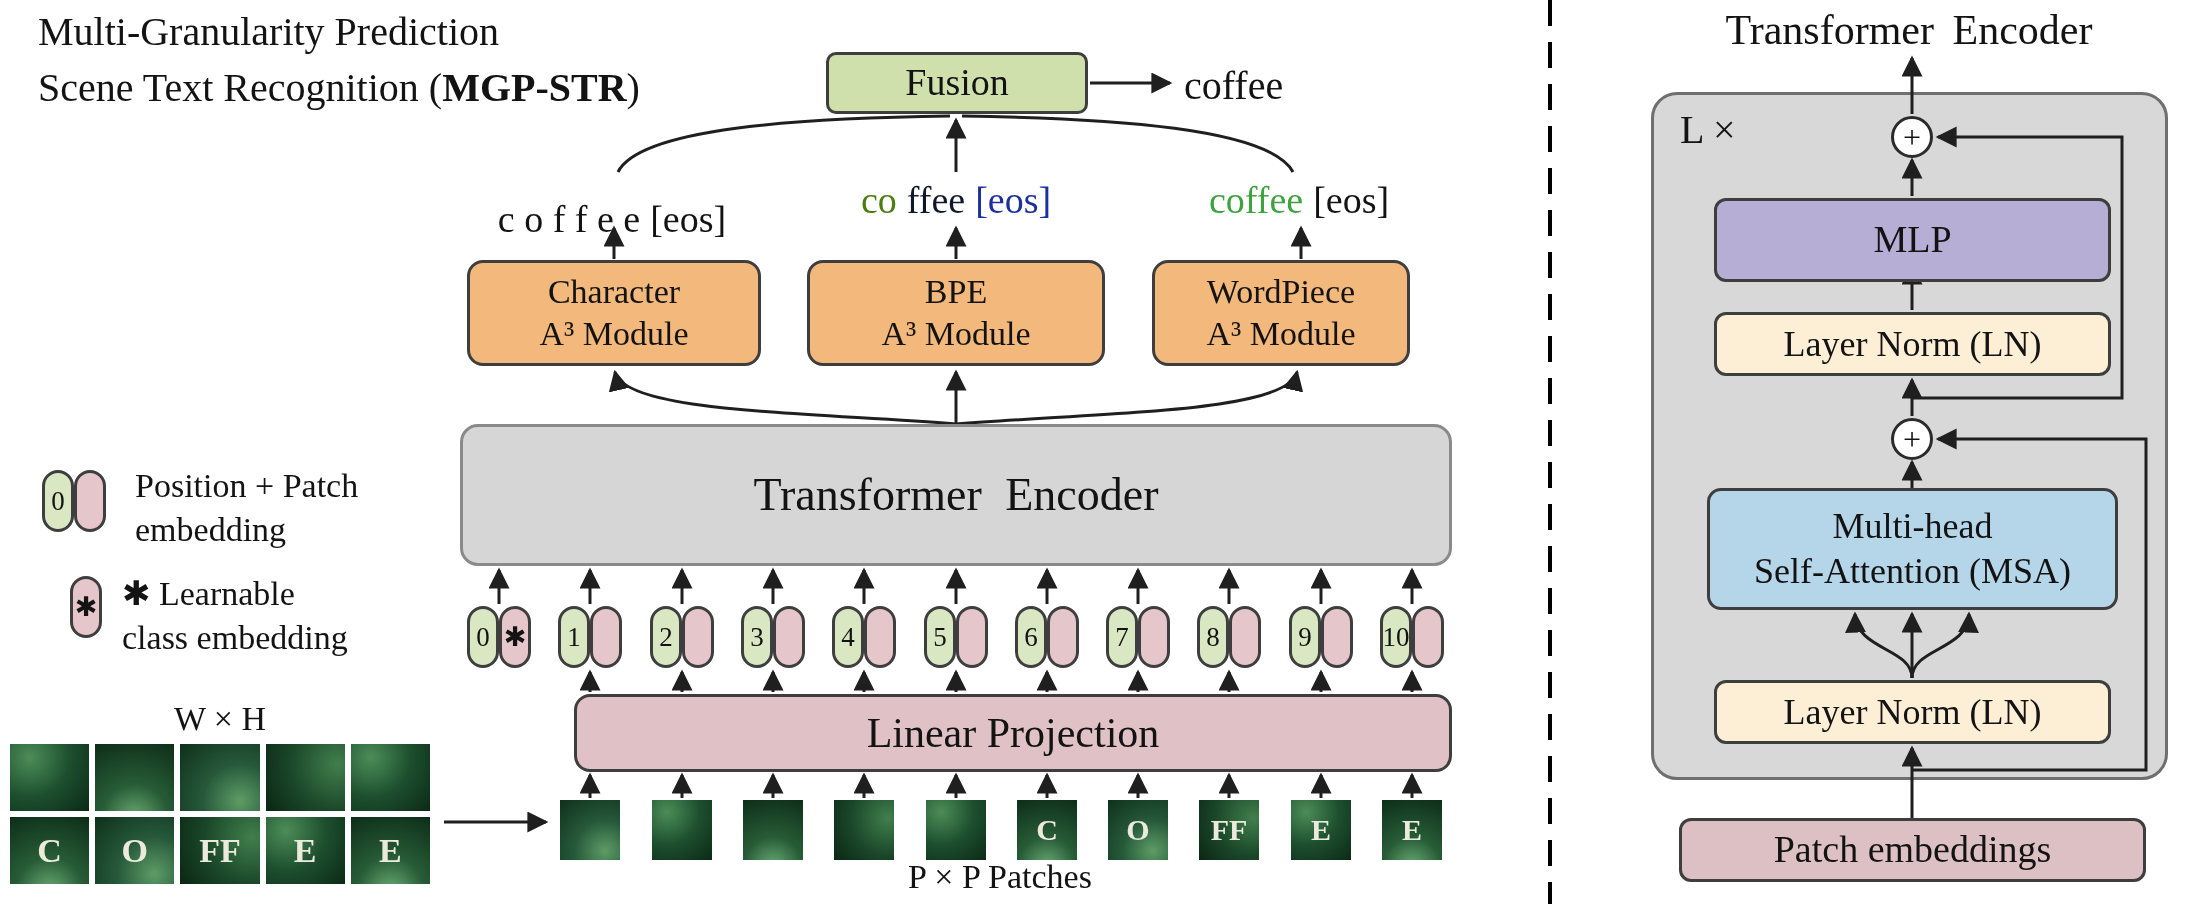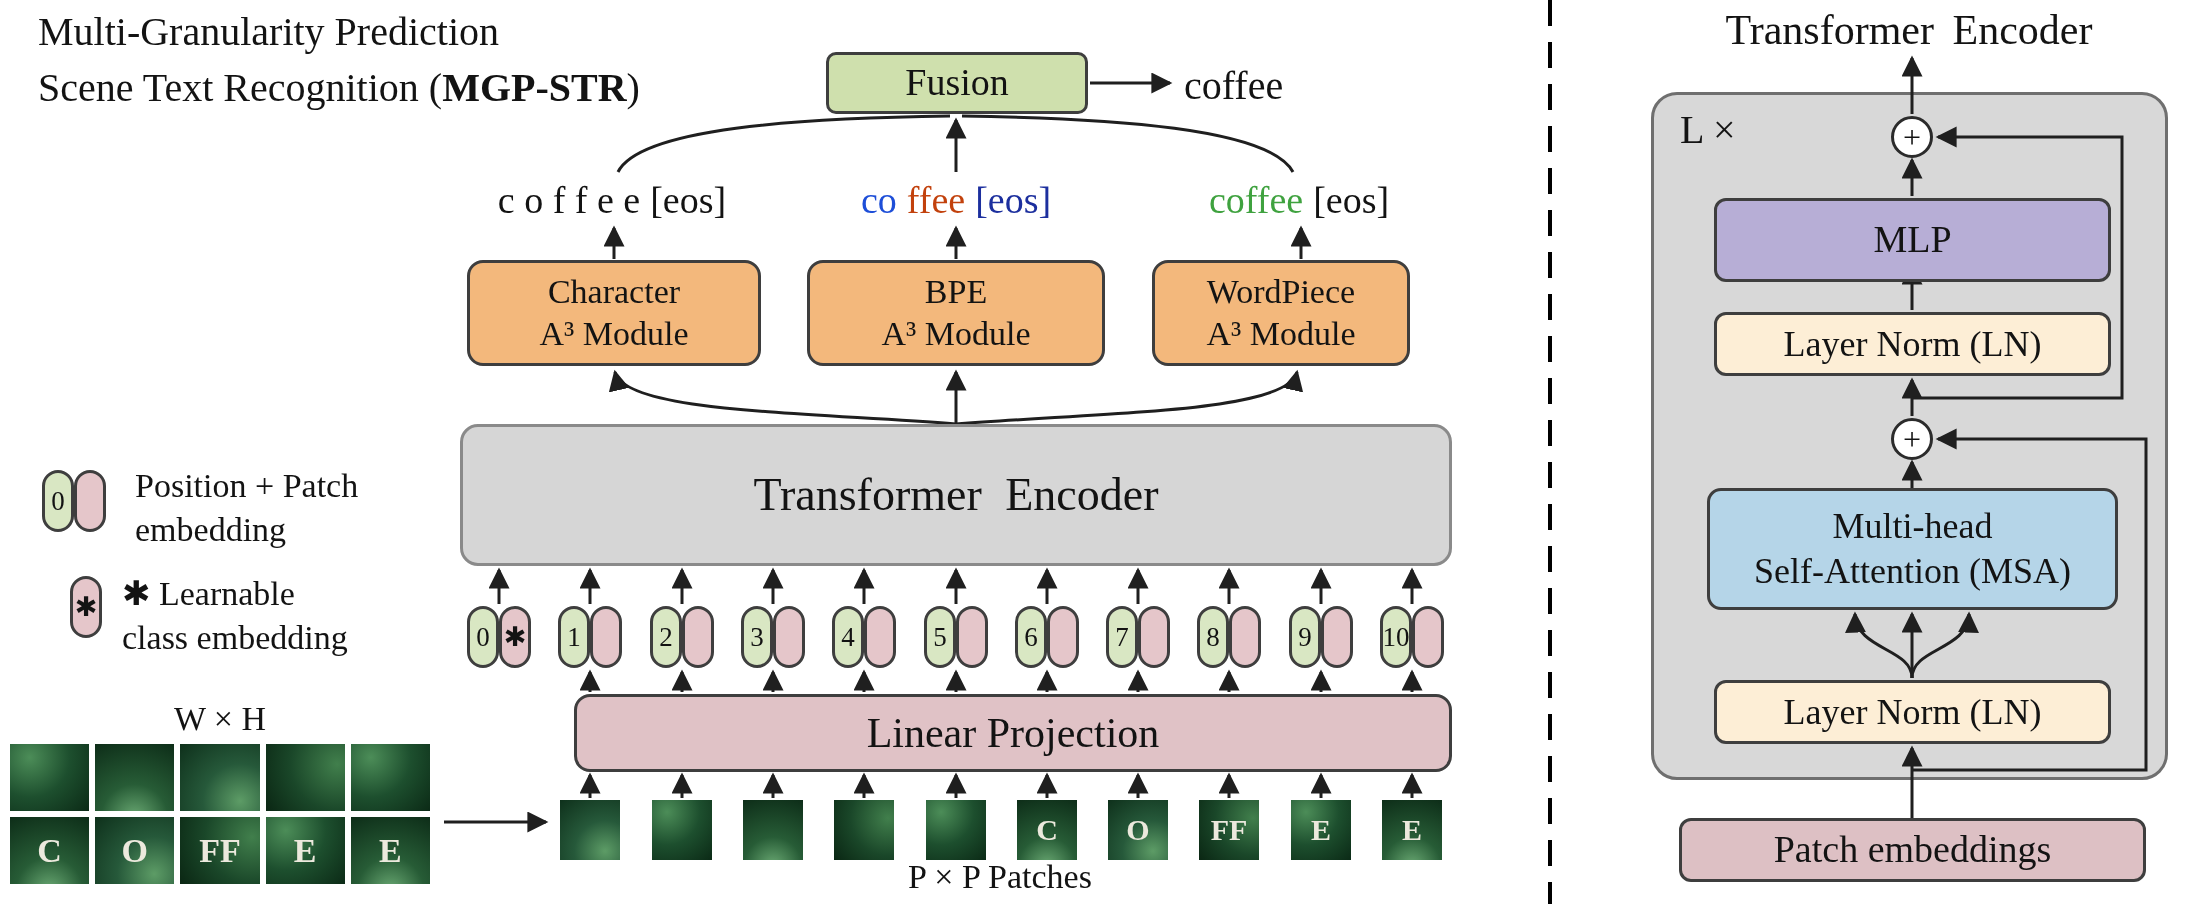--- a/index.html
+++ b/index.html
@@ -9,21 +9,21 @@
   svg.overlay { position:absolute; left:0; top:0; z-index:5; pointer-events:none; }
   .box { position:absolute; border:3px solid #3e3e3e; display:flex; flex-direction:column;
          align-items:center; justify-content:center; text-align:center; z-index:10; line-height:1.25; }
   .title { font-size:40px; line-height:56px; }
   .fusion { background:#cfe0ad; border-radius:10px; font-size:38px; }
   .module { background:#f3b87c; border-radius:16px; font-size:34px; }
   .encoder { background:#d6d6d6; border-color:#8a8a8a; border-radius:18px; font-size:46px; word-spacing:12px; }
   .linproj { background:#e0c2c6; border-radius:16px; font-size:42px; }
   .pred { position:absolute; top:178px; width:400px; text-align:center; font-size:38px; z-index:10; }
   .eos { margin-left:10px; }
-  .red { color:#1d4ed8; } .blue { color:#c2410c; } .green-t { color:#3fa23f; } .navy { color:#1c2f9e; }
+  .red { color:#4d7c0f; } .blue { color:#0f172a; } .green-t { color:#3fa23f; } .navy { color:#1c2f9e; }
   .tokenpair { position:absolute; top:606px; display:flex; z-index:10; }
   .pill { width:32px; height:62px; border:3px solid #3e3e3e; border-radius:16px;
           display:flex; align-items:center; justify-content:center; font-size:27px; }
   .pill-green { background:#d9e7c3; }
   .pill-pink  { background:#e5c6ca; }
   .legend-text { position:absolute; font-size:34px; line-height:44px; z-index:10; }
   .pcell { display:flex; align-items:center; justify-content:center; color:#ece9dd; font-weight:bold; font-size:34px; }
   .v1 { background:radial-gradient(circle at 75% 85%, #5d9c66 0%, #26593a 45%, #0e301b 100%); }
   .v2 { background:radial-gradient(circle at 25% 20%, #4c8d58 0%, #1d4f2e 50%, #0b2a16 100%); }
   .v3 { background:radial-gradient(circle at 50% 110%, #6aa973 0%, #275c36 40%, #0d2d18 100%); }
@@ -115,21 +115,21 @@
 <div class="abs title" style="left:38px; top:4px; z-index:10;">
   <div>Multi-Granularity Prediction</div>
   <div><span>Scene Text Recognition (</span><b>MGP-STR</b><span>)</span></div>
 </div>
 
 <div class="box fusion" style="left:826px; top:52px; width:262px; height:62px;">
   <span>Fusion</span>
 </div>
 <div class="abs" style="left:1184px; top:62px; font-size:40px; z-index:10;">coffee</div>
 
-<div class="pred" style="left:412px;">
+<div class="pred" style="left:412px;margin-top:19px;">
   <span>c o f f e e</span><span class="eos">[eos]</span>
 </div>
 <div class="pred" style="left:756px;">
   <span class="red">co</span><span class="blue eos">ffee</span><span class="navy eos">[eos]</span>
 </div>
 <div class="pred" style="left:1099px;">
   <span class="green-t">coffee</span><span class="eos">[eos]</span>
 </div>
 
 <div class="box module" style="left:467px; top:260px; width:294px; height:106px;">

